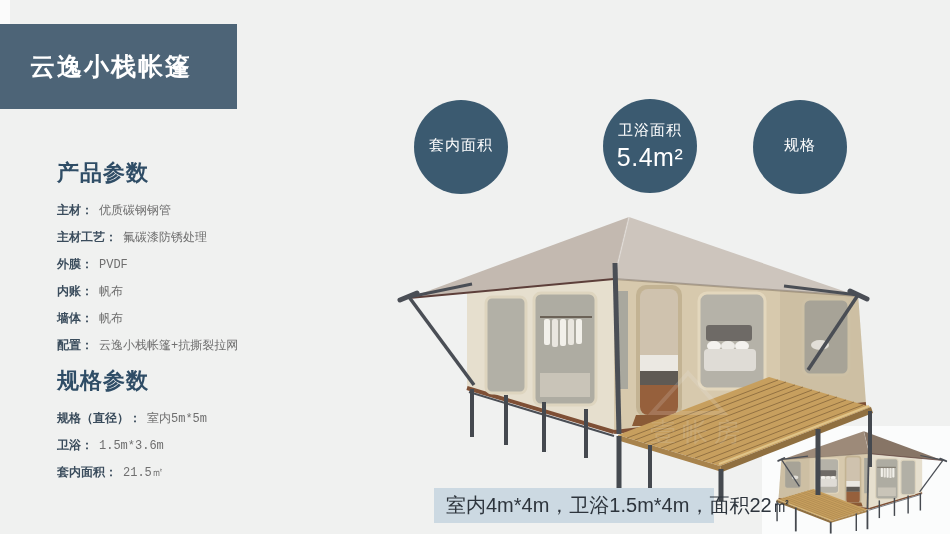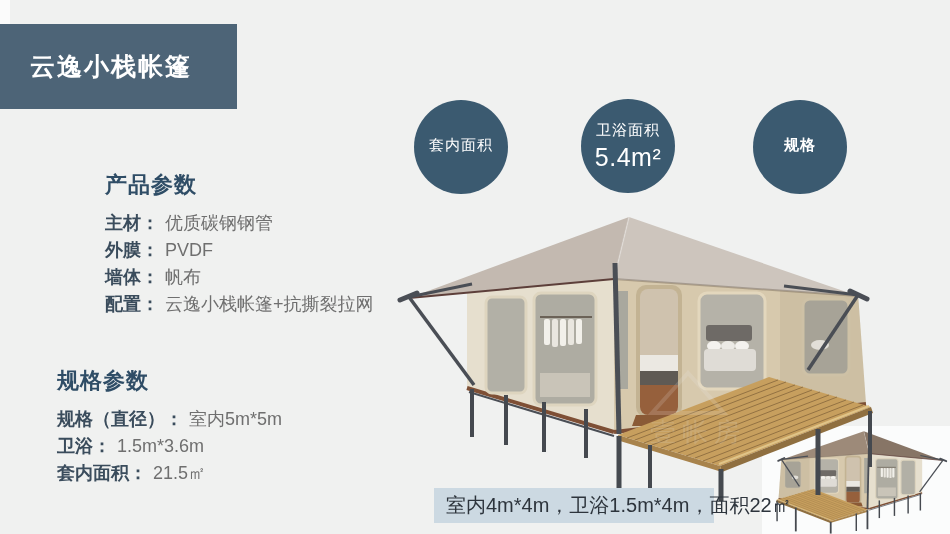--- a/index.html
+++ b/index.html
@@ -15,42 +15,42 @@
   
   .banner {
     position:absolute; left:0; top:24px; width:237px; height:85px;
     background:#4d6477; color:#ffffff;
     display:flex; align-items:center; padding-left:30px;
     font-size:25px; font-weight:bold; letter-spacing:2px;
   }
 
   
   .param-block { position:absolute; left:57px; width:330px; }
-  .param-block.b1 { top:170px;margin-left:48px; }
+  .param-block.b1 { top:158px; }
   .param-block.b2 { top:366px; }
   .param-heading {
     font-size:22px; font-weight:bold; color:#2f4d66;
     letter-spacing:1px; margin-bottom:10px;
   }
-  .param-row { font-size:18px; line-height:27px; white-space:nowrap; }
+  .param-row { font-size:12px; line-height:27px; white-space:nowrap;font-family:Liberation Mono, monospace; }
   .param-row .lbl { font-weight:bold; color:#3a4c5c; margin-right:6px; }
   .param-row .val { color:#6f6f6f; }
 
   
   .badge {
     position:absolute; width:94px; height:94px; border-radius:50%;
     background:#3b5a70; color:#ffffff;
     display:flex; flex-direction:column; align-items:center; justify-content:center;
     text-align:right;
   }
   .badge .b-label { font-size:15px; margin-bottom:3px; letter-spacing:1px; }
   .badge .b-value { font-size:25px; letter-spacing:0.5px; }
   .badge.b-1 { left:414px; top:100px; }
-  .badge.b-2 { left:581px; top:99px;  }
-  .badge.b-3 { left:753px; top:100px;font-weight:bold; }
+  .badge.b-2 { left:603px; top:99px;  }
+  .badge.b-3 { left:753px; top:100px; }
 
   
   .small-card { position:absolute; left:762px; top:426px; width:188px; height:108px; background:#fbfcfc; }
   .tent-small { position:absolute; left:763px; top:427px;
     --roofL:#877566; --roofF:#9d8a79; }
   .tent-main  { position:absolute; left:388px; top:205px; }
 
   
   .caption-bar {
     position:absolute; left:434px; top:488px; width:280px; height:35px;
@@ -172,21 +172,23 @@
   </defs>
 </svg>
 
 <div class="banner">
   <span>云逸小栈帐篷</span>
 </div>
 
 <div class="param-block b1">
   <div class="param-heading">产品参数</div>
   <div class="param-row"><span class="lbl">主材：</span><span class="val">优质碳钢钢管</span></div>
+  <div class="param-row"><span class="lbl">主材工艺：</span><span class="val">氟碳漆防锈处理</span></div>
   <div class="param-row"><span class="lbl">外膜：</span><span class="val">PVDF</span></div>
+  <div class="param-row"><span class="lbl">内账：</span><span class="val">帆布</span></div>
   <div class="param-row"><span class="lbl">墙体：</span><span class="val">帆布</span></div>
   <div class="param-row"><span class="lbl">配置：</span><span class="val">云逸小栈帐篷+抗撕裂拉网</span></div>
 </div>
 
 <div class="param-block b2">
   <div class="param-heading">规格参数</div>
   <div class="param-row"><span class="lbl">规格（直径）：</span><span class="val">室内5m*5m</span></div>
   <div class="param-row"><span class="lbl">卫浴：</span><span class="val">1.5m*3.6m</span></div>
   <div class="param-row"><span class="lbl">套内面积：</span><span class="val">21.5㎡</span></div>
 </div>

